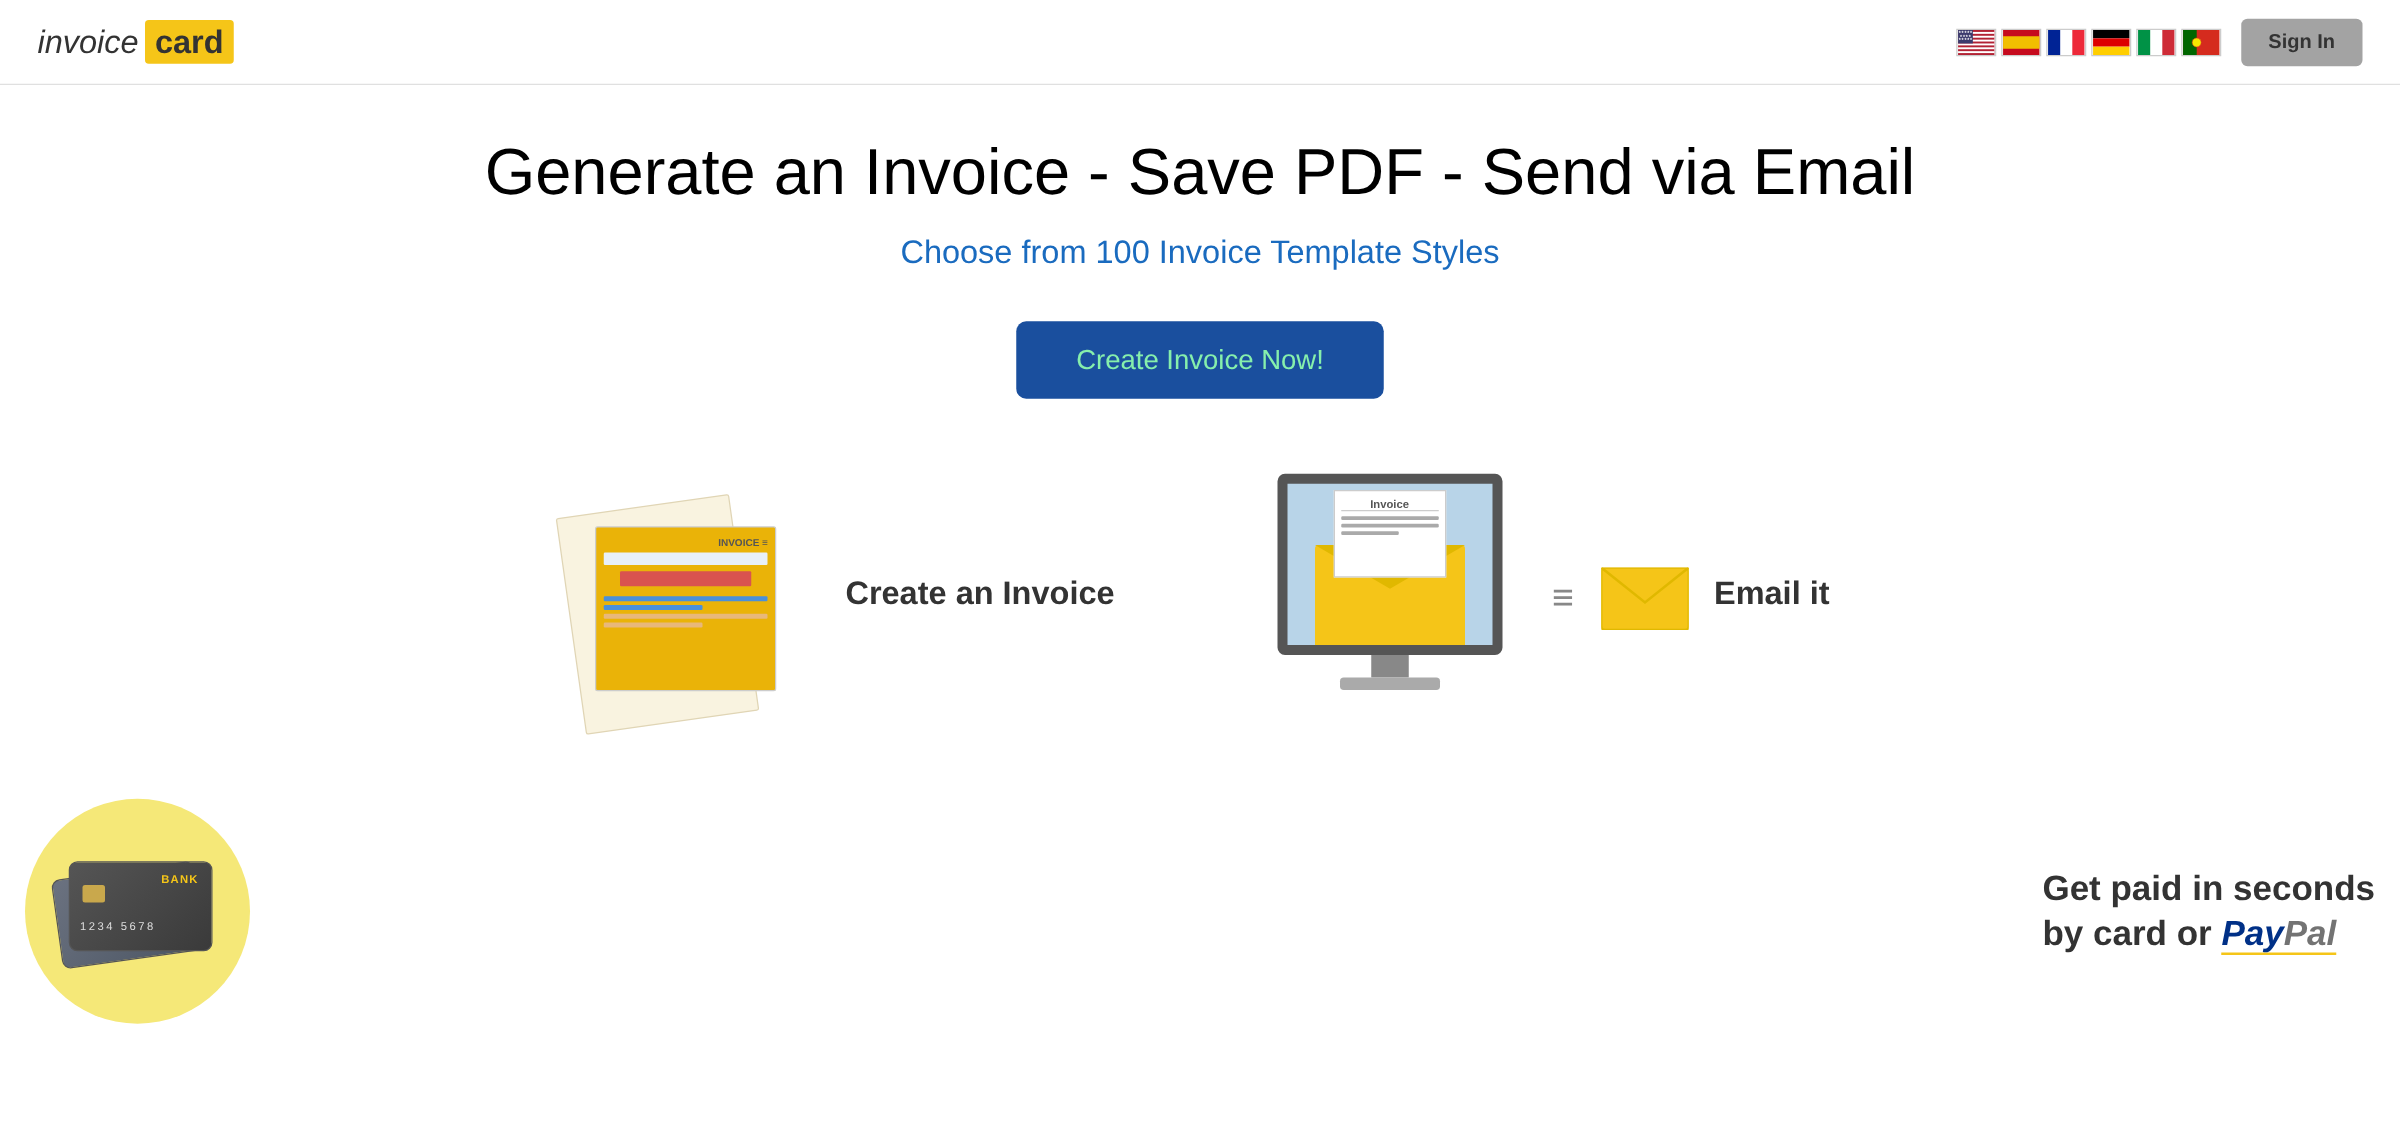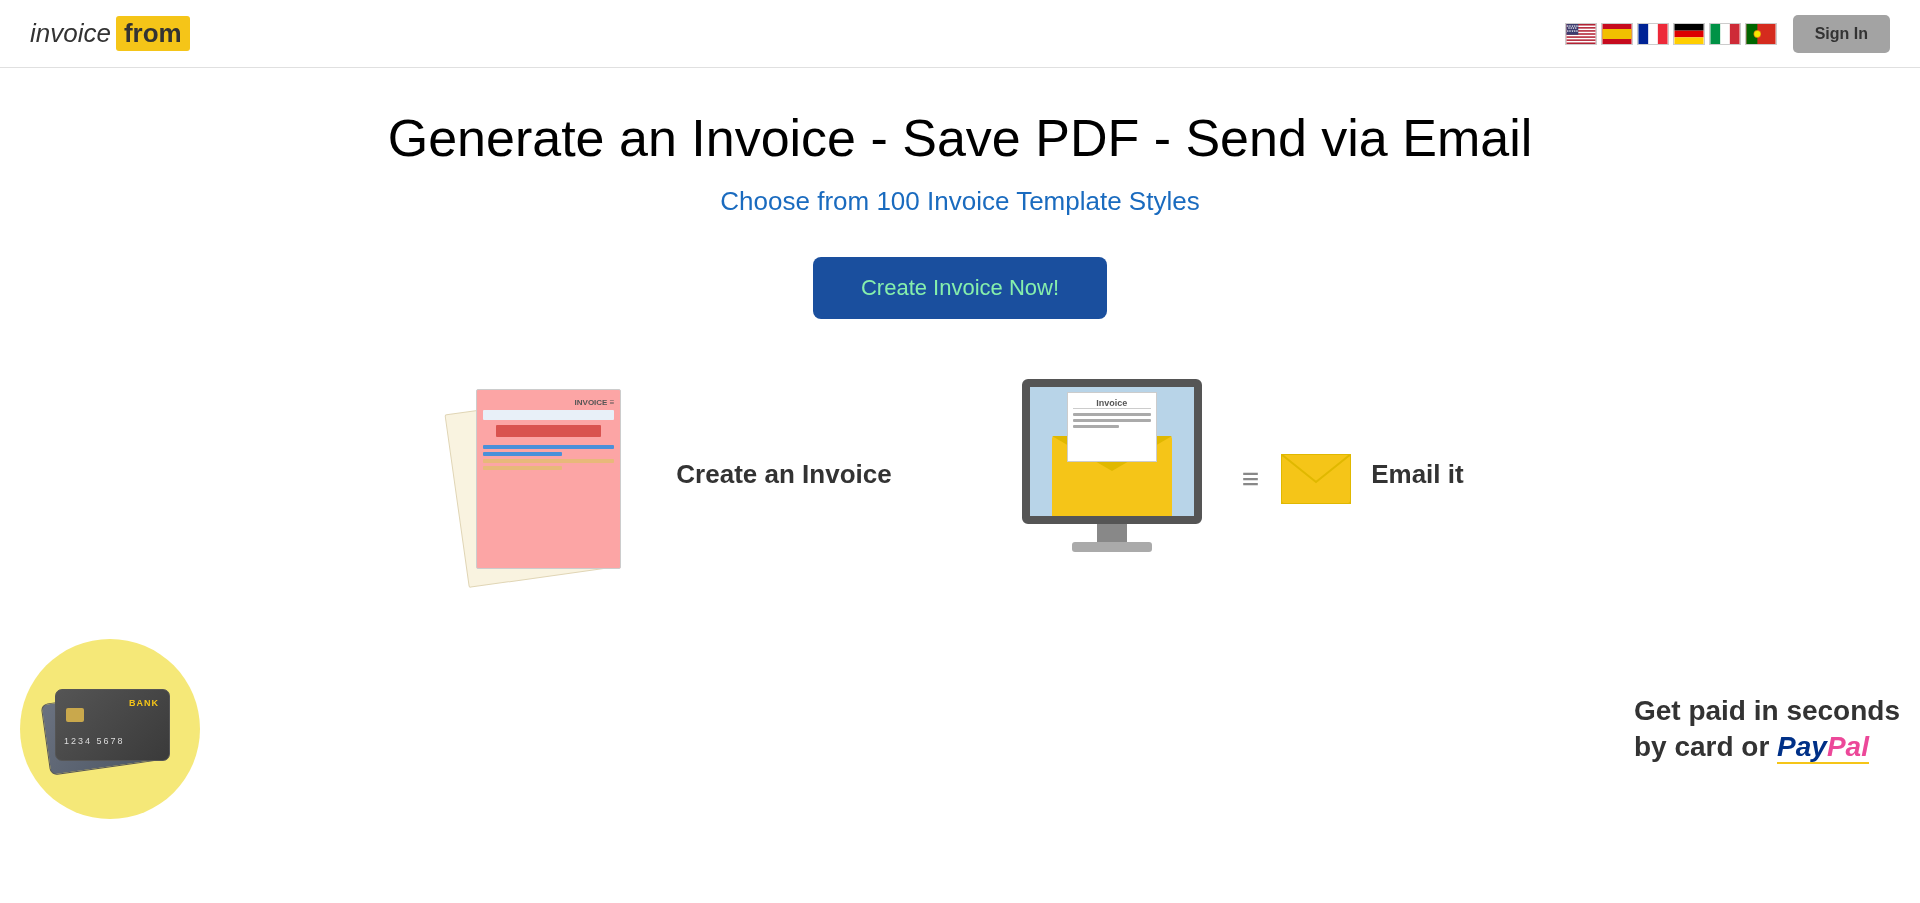--- a/index.html
+++ b/index.html
@@ -102,23 +102,23 @@
       border: 1px solid #e0d5b5;
       border-radius: 2px;
     }
     .invoice-paper-1 {
       width: 140px; height: 175px;
       bottom: 0; left: 0;
       background: #f9f3e0;
       transform: rotate(-8deg);
     }
     .invoice-paper-2 {
-      width: 145px; height: 180px;
-      bottom: 10px; left: 20px;
-      background: #fca5a5;
+      width: 145px; height: 132px;
+      bottom: 26px; left: 20px;
+      background: #eab308;
       border: 1px solid #ccc;
     }
     .invoice-paper-2-inner {
       padding: 8px 6px;
     }
     .invoice-header-bar {
       height: 10px;
       background: #e8f0f8;
       margin-bottom: 5px;
       border-radius: 1px;
@@ -314,21 +314,21 @@
     .payment-title { font-size: 28px; font-weight: bold; color: #333; line-height: 1.3; }
     .paypal-text { color: #0070ba; font-style: italic; font-weight: bold; font-size: 28px; }
     .paypal-underline { border-bottom: 2px solid #f5c518; display: inline; }
   </style>
 </head>
 <body>
 
 <header class="header">
   <div class="logo">
     <span class="logo-invoice">invoice</span>
-    <span class="logo-home">from</span>
+    <span class="logo-home">card</span>
   </div>
   <div class="header-right">
     <div class="flag-group">
 
       <svg width="32" height="22" viewBox="0 0 32 22" xmlns="http://www.w3.org/2000/svg" style="border:1px solid #ccc;">
         <rect width="32" height="22" fill="#B22234"></rect>
         <rect y="1.69" width="32" height="1.69" fill="#fff"></rect>
         <rect y="5.08" width="32" height="1.69" fill="#fff"></rect>
         <rect y="8.46" width="32" height="1.69" fill="#fff"></rect>
         <rect y="11.85" width="32" height="1.69" fill="#fff"></rect>
@@ -466,19 +466,19 @@
           <div class="bank-card-number">1234  5678</div>
         </div>
       </div>
     </div>
     <div class="payment-text">
       <div class="payment-title">
         <span>Get paid in seconds</span><br>
         <span>by card or</span>
         <span class="paypal-underline">
           <span class="paypal-text">
-            <span style="color:#003087;"><span style="color:#003087;">Pay</span><span style="color:#ec4899;">Pal</span></span>
+            <span style="color:#003087;"><span style="color:#003087;">Pay</span><span style="color:#737373;">Pal</span></span>
           </span>
         </span>
       </div>
     </div>
   </div>
 </main>
 
 </body></html>

